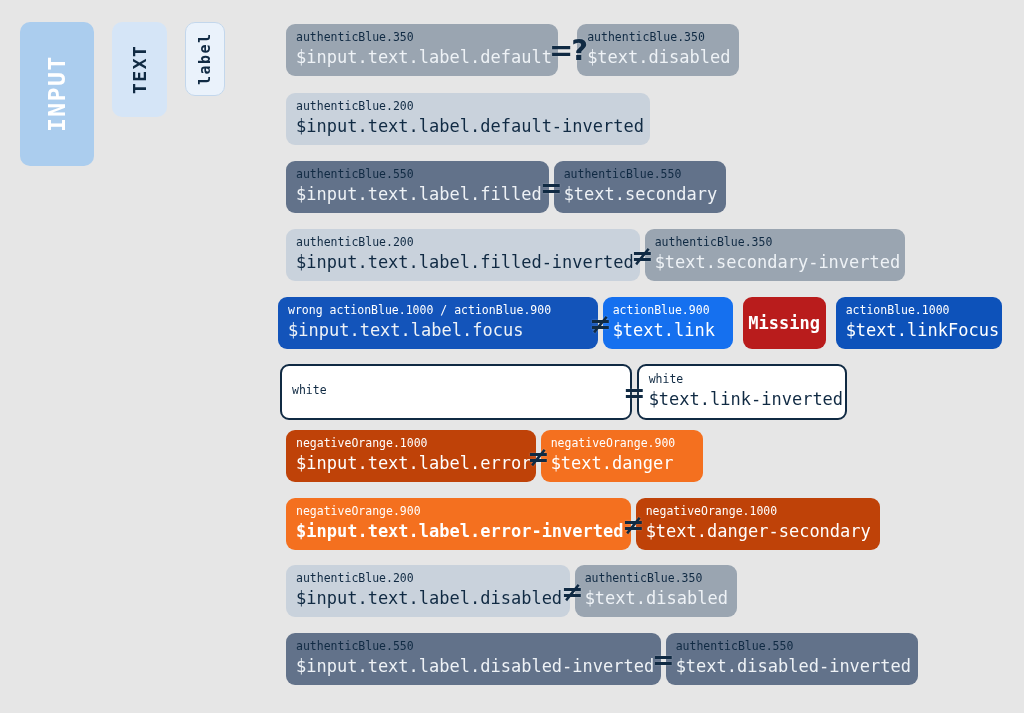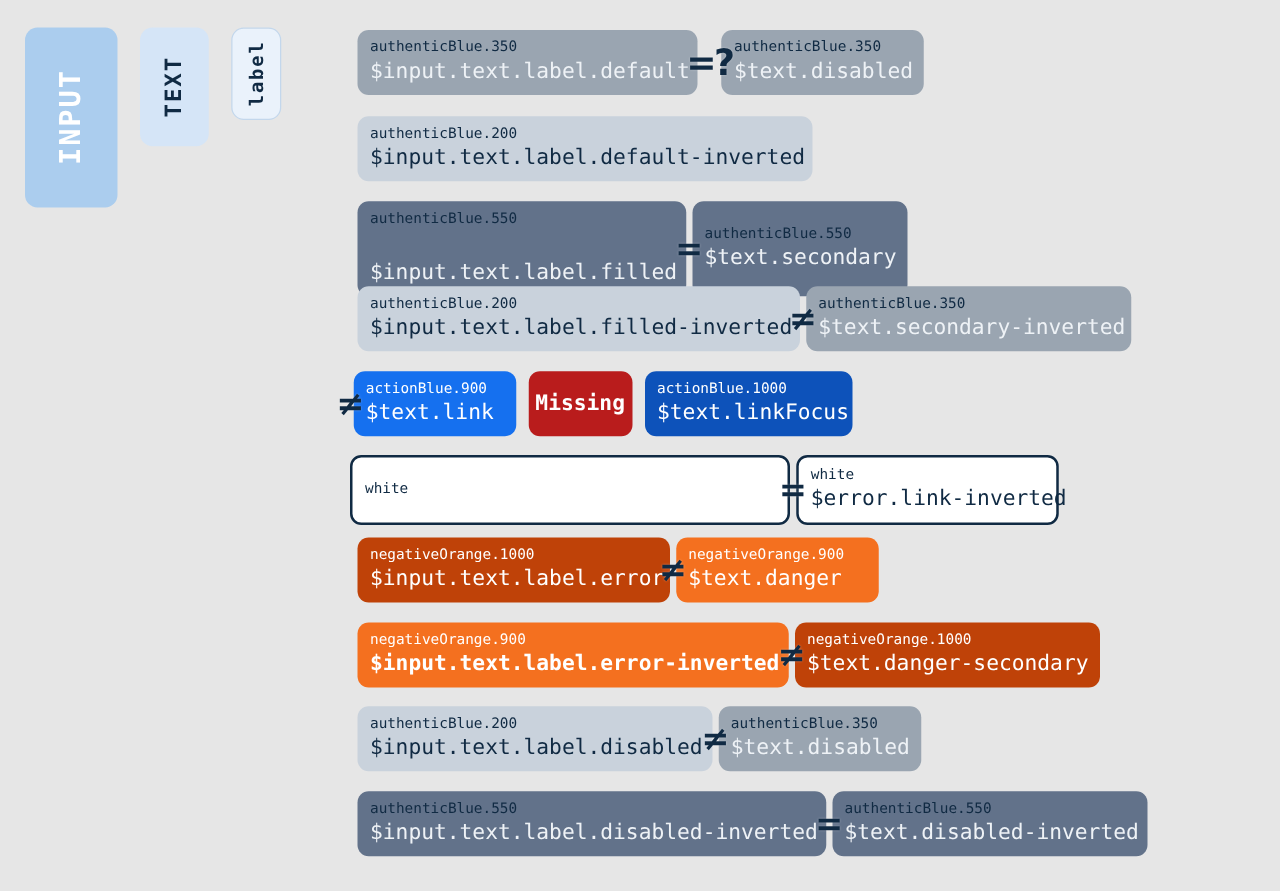--- a/index.html
+++ b/index.html
@@ -157,61 +157,65 @@
     </div>
     <div class="row" style="left: 286px; top: 93px;">
       <div class="token-box" style="background: rgb(201, 210, 220); width: 364px;">
         <div class="meta" style="color: rgb(16, 42, 67);">authenticBlue.200</div>
         <div class="value" style="color: rgb(16, 42, 67);">$input.text.label.default-inverted</div>
       </div>
     </div>
     <div class="row" style="left: 286px; top: 161px;">
       <div class="token-box" style="background: rgb(98, 114, 138); width: 263px;">
         <div class="meta" style="color: rgb(16, 42, 67);">authenticBlue.550</div>
-        <div class="value" style="color: rgb(238, 242, 246); margin-top: 24px;">$input.text.label.filled</div>
+        <div class="value" style="color: rgb(238, 242, 246);">$input.text.label.filled</div>
       </div>
       <div class="op">=</div>
       <div class="token-box" style="background: rgb(98, 114, 138); width: 172px;">
         <div class="meta" style="color: rgb(16, 42, 67);">authenticBlue.550</div>
         <div class="value" style="color: rgb(238, 242, 246);">$text.secondary</div>
       </div>
     </div>
     <div class="row" style="left: 286px; top: 229px;">
       <div class="token-box" style="background: rgb(201, 210, 220); width: 354px;">
         <div class="meta" style="color: rgb(16, 42, 67);">authenticBlue.200</div>
         <div class="value" style="color: rgb(16, 42, 67);">$input.text.label.filled-inverted</div>
       </div>
       <div class="op">≠</div>
       <div class="token-box" style="background: rgb(154, 165, 177); width: 260px;">
         <div class="meta" style="color: rgb(16, 42, 67);">authenticBlue.350</div>
         <div class="value" style="color: rgb(238, 242, 246);">$text.secondary-inverted</div>
       </div>
     </div>
     <div class="row" style="left: 278px; top: 297px;">
+      <div class="token-box" style="background: rgb(19, 84, 186); width: 320px;">
+        <div class="meta" style="color: rgb(255, 255, 255);">wrong actionBlue.1000 / actionBlue.900</div>
+        <div class="value" style="color: rgb(238, 242, 246);">$input.text.label.focus</div>
+      </div>
       <div class="op">≠</div>
       <div class="token-box" style="background: rgb(21, 112, 239); width: 130px;">
         <div class="meta" style="color: rgb(255, 255, 255);">actionBlue.900</div>
         <div class="value" style="color: rgb(255, 255, 255);">$text.link</div>
       </div>
       <div class="spacer"></div>
       <div class="badge" style="background: #b91c1c; color: rgb(255, 255, 255); width: 83px;">Missing</div>
       <div class="spacer"></div>
       <div class="token-box" style="background: rgb(13, 82, 186); width: 166px;">
         <div class="meta" style="color: rgb(255, 255, 255);">actionBlue.1000</div>
         <div class="value" style="color: rgb(255, 255, 255);">$text.linkFocus</div>
       </div>
     </div>
     <div class="row" style="left: 280px; top: 364px;">
       <div class="token-box" style="background: rgb(255, 255, 255); width: 352px; border: 2px solid rgb(16, 42, 67);">
         <div class="meta" style="color: rgb(16, 42, 67);">white</div>
       </div>
       <div class="op">=</div>
       <div class="token-box" style="background: rgb(255, 255, 255); width: 210px; border: 2px solid rgb(16, 42, 67);">
         <div class="meta" style="color: rgb(16, 42, 67);">white</div>
-        <div class="value" style="color: rgb(16, 42, 67);">$error.link-inverted</div>
+        <div class="value" style="color: rgb(16, 42, 67);">$text.link-inverted</div>
       </div>
     </div>
     <div class="row" style="left: 286px; top: 430px;">
       <div class="token-box" style="background: rgb(191, 66, 8); width: 250px;">
         <div class="meta" style="color: rgb(255, 255, 255);">negativeOrange.1000</div>
         <div class="value" style="color: rgb(255, 255, 255);">$input.text.label.error</div>
       </div>
       <div class="op">≠</div>
       <div class="token-box" style="background: rgb(244, 112, 31); width: 162px;">
         <div class="meta" style="color: rgb(255, 255, 255);">negativeOrange.900</div>

